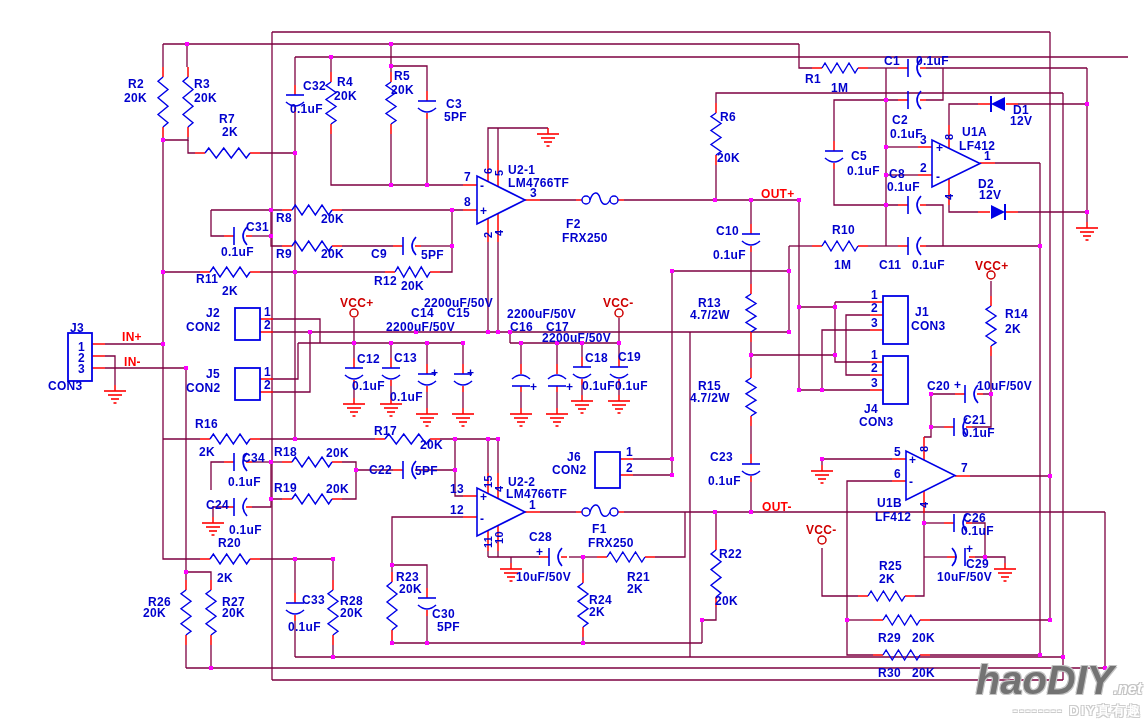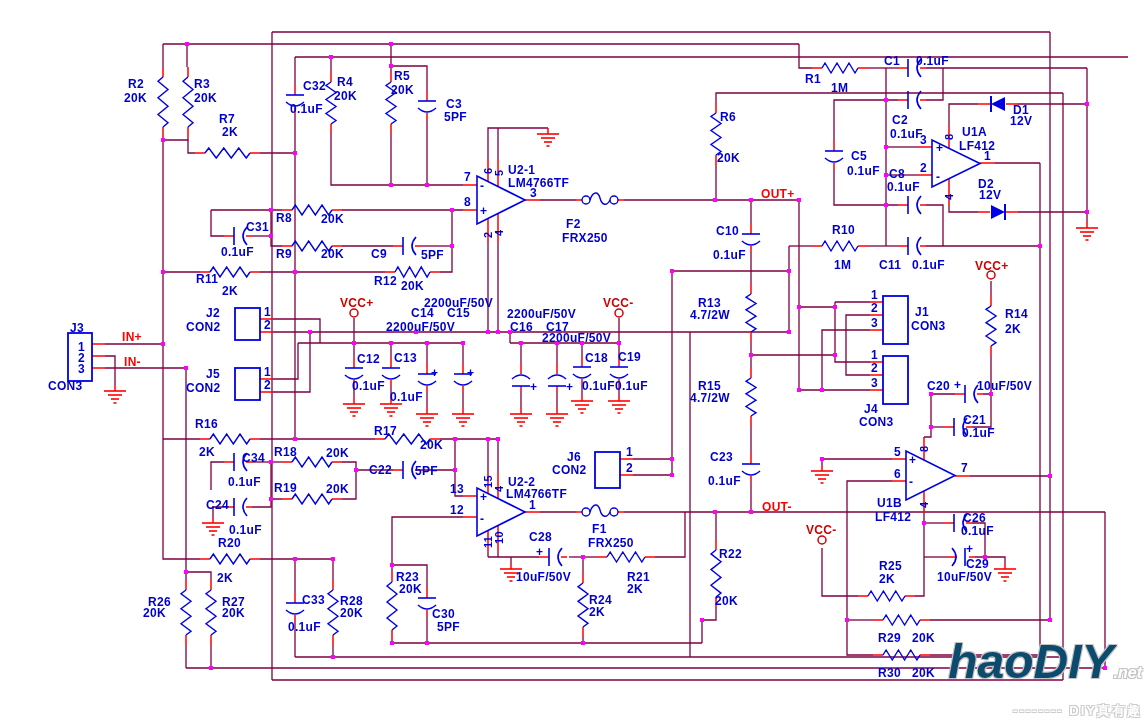--- a/index.html
+++ b/index.html
@@ -2,25 +2,25 @@
 <html><head>
 <meta charset="utf-8">
 <style>
   html,body{margin:0;padding:0;background:#ffffff;}
   .page{position:relative;width:1146px;height:721px;background:#ffffff;overflow:hidden;
         font-family:"Liberation Sans",sans-serif;}
   svg{position:absolute;left:0;top:0;}
   svg text{font-family:"Liberation Sans",sans-serif;letter-spacing:0.3px;}
   .watermark{position:absolute;right:4px;bottom:4px;text-align:right;line-height:1;
              font-family:"Liberation Sans",sans-serif;user-select:none;}
-  .wm-brand{font-size:48px;font-weight:bold;font-style:italic;color:#0c4a6e;
+  .wm-brand{font-size:40px;font-weight:bold;font-style:italic;color:#737373;
             text-shadow:1px 1px 0 #c4c4c4,-1px -1px 0 #c4c4c4,1px -1px 0 #c4c4c4,-1px 1px 0 #c4c4c4;}
   .wm-suffix{font-size:16px;font-weight:bold;font-style:italic;color:#ffffff;
              text-shadow:1px 1px 0 #c4c4c4,-1px -1px 0 #c4c4c4,1px -1px 0 #c4c4c4,-1px 1px 0 #c4c4c4;}
-  .wm-tag{font-size:13px;font-weight:bold;color:#ffffff;letter-spacing:2px;margin-top:18px;
+  .wm-tag{font-size:13px;font-weight:bold;color:#ffffff;letter-spacing:2px;margin-top:4px;
           text-shadow:1px 1px 0 #cccccc,-1px -1px 0 #cccccc,1px -1px 0 #cccccc,-1px 1px 0 #cccccc;}
 </style>
 </head>
 <body>
 
 <div class="page">
   <svg id="schematic" width="1146" height="721" viewBox="0 0 1146 721">
       <polyline points="163,44 799,44" fill="none" stroke="#7D0041" stroke-width="1.3"></polyline>
       <polyline points="799,44 799,68 812,68" fill="none" stroke="#7D0041" stroke-width="1.3"></polyline>
       <polyline points="163,44 163,67" fill="none" stroke="#7D0041" stroke-width="1.3"></polyline>

